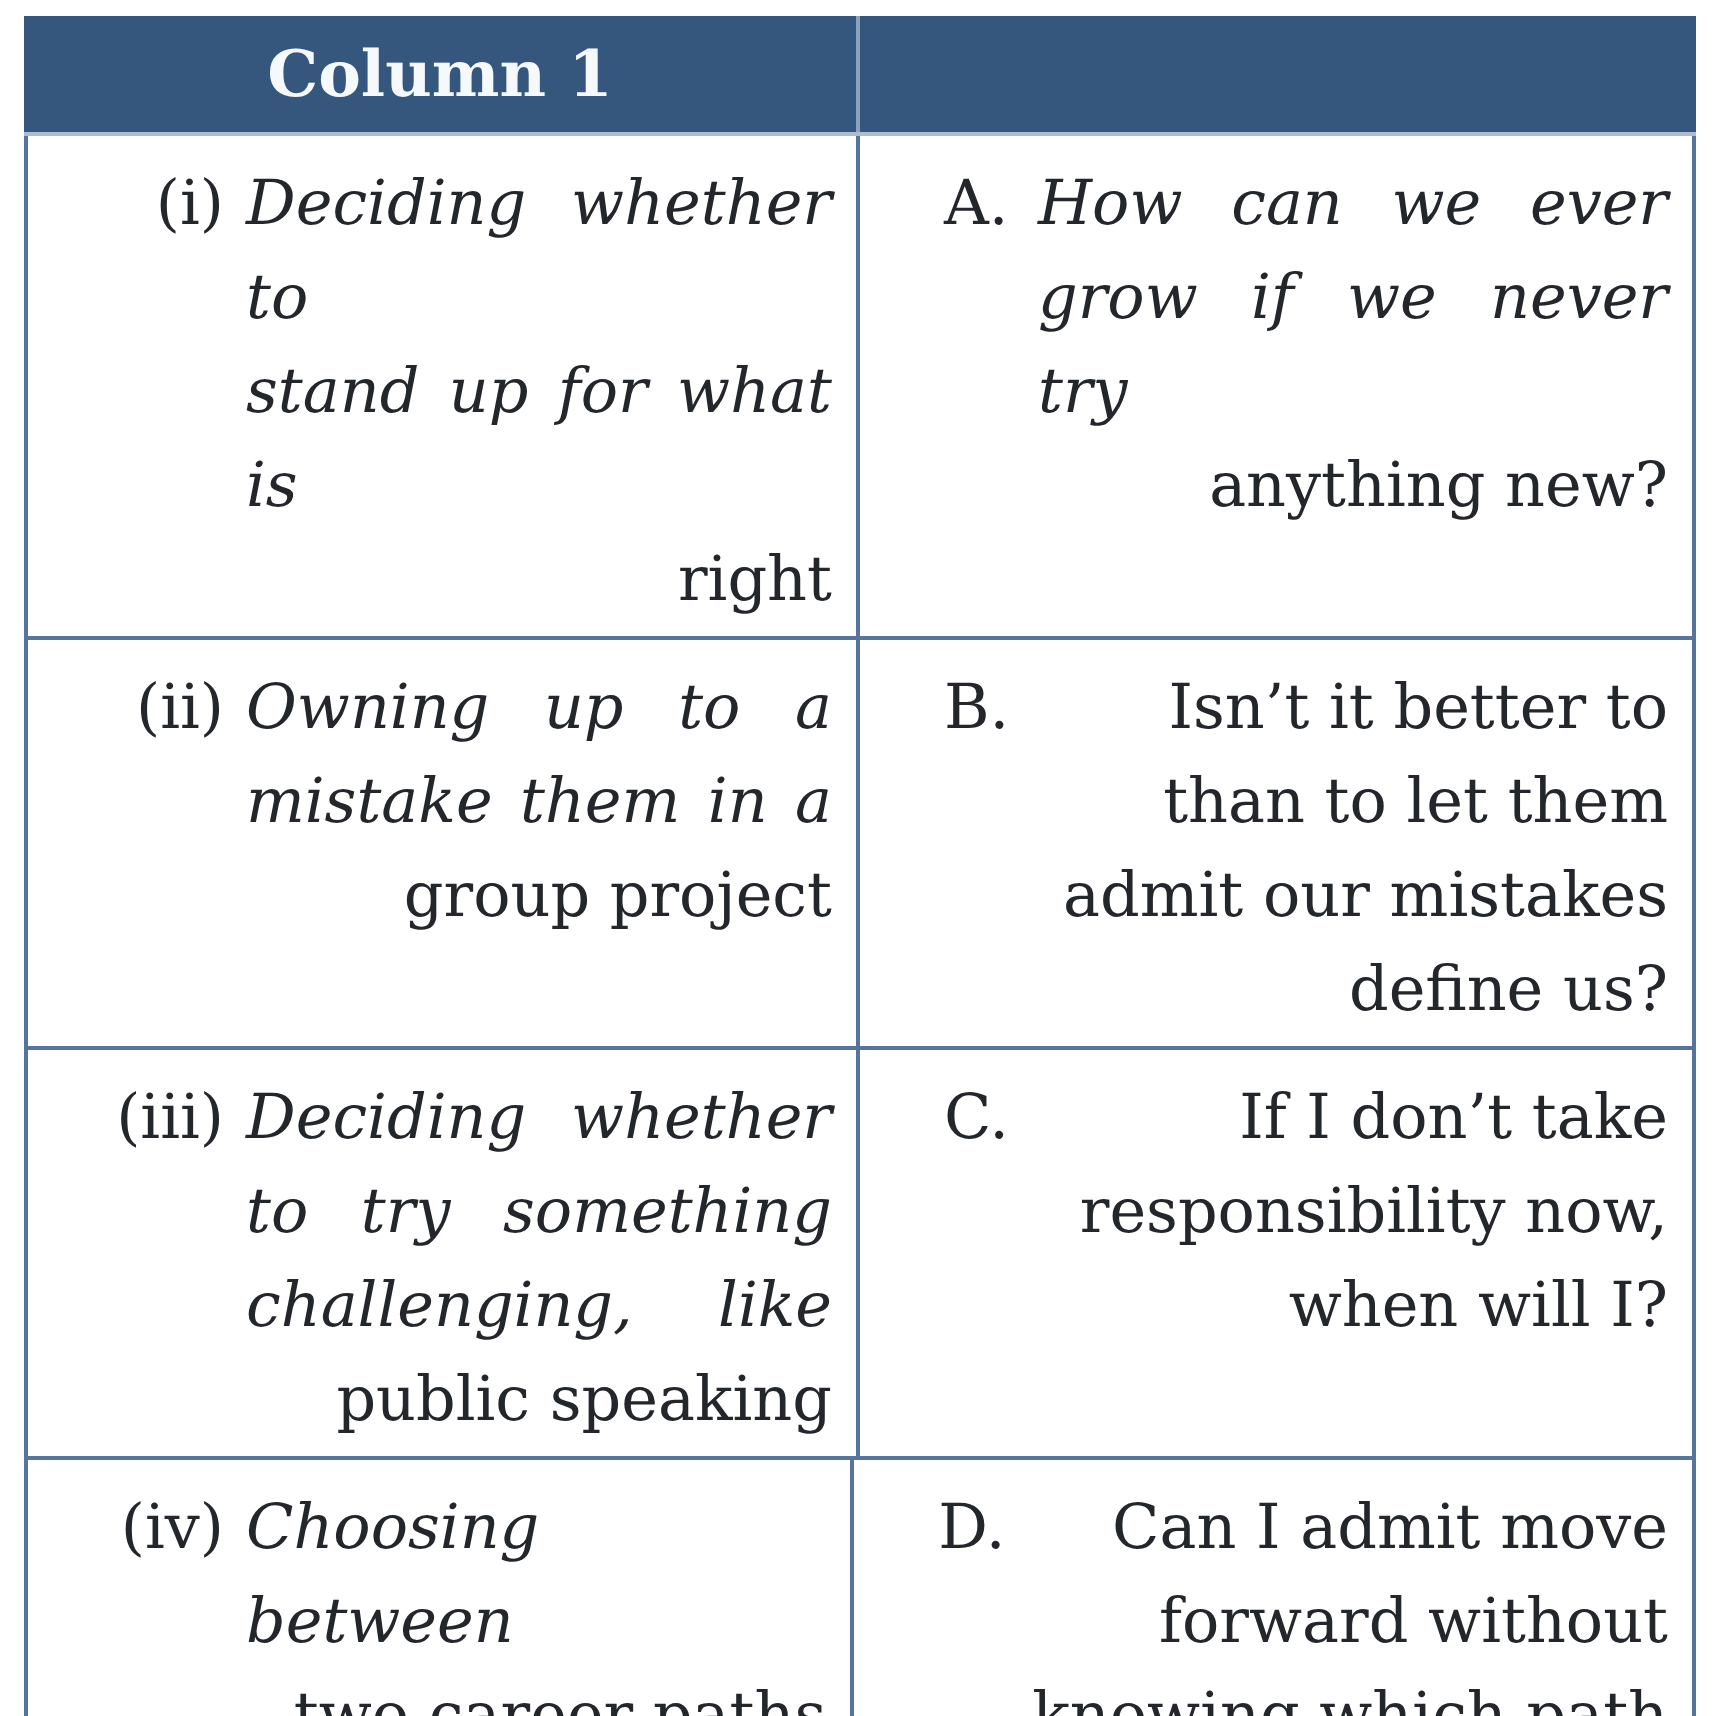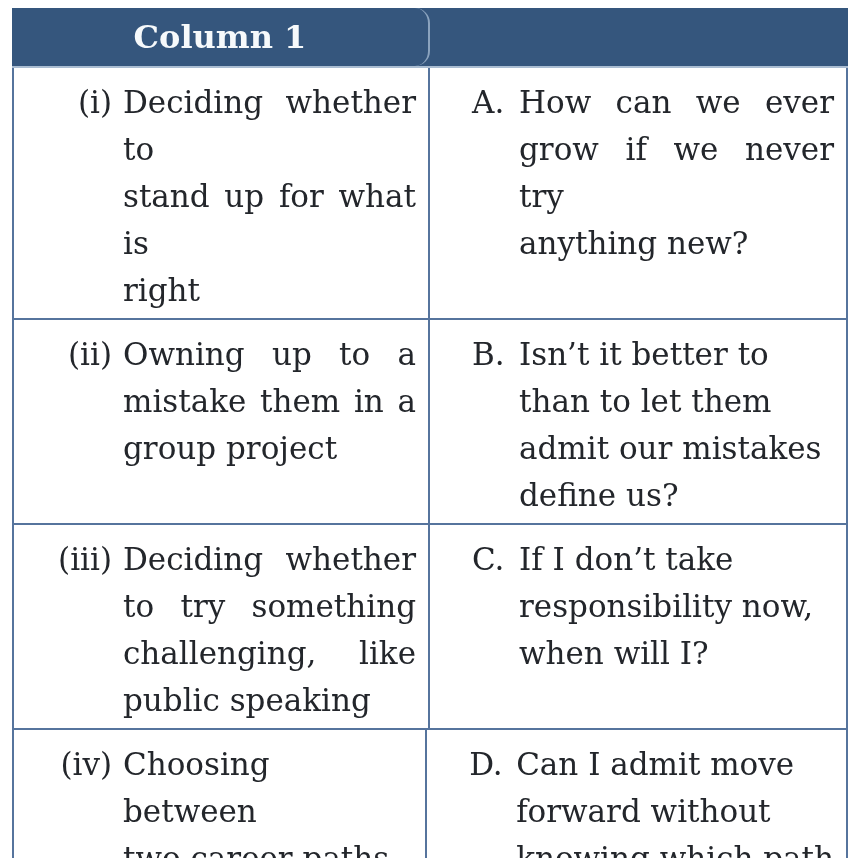--- a/index.html
+++ b/index.html
@@ -30,21 +30,21 @@
     height:60px;
   }
   .th{
     display:flex;
     align-items:center;
     justify-content:center;
     color:var(--header-text);
     font-weight:bold;
     font-size:32px;
   }
-  .th:first-child{ border-right:2px solid var(--header-divider);border-radius:15px; }
+  .th:first-child{ border-right:2px solid var(--header-divider); }
   .tbody{
     border-left:2px solid var(--border);
     border-right:2px solid var(--border);
   }
   .trow{
     display:grid;
     grid-template-columns:1fr 1fr;
   }
   .trow + .trow{ border-top:2px solid var(--border); }
   .cell{
@@ -64,25 +64,26 @@
     text-align:right;
   }
   .c1 .lines{ flex:1; margin-left:11px; }
   .c2{ padding-left:42px; }
   .c2 .marker{
     flex:none;
     width:47px;
     text-align:left;
   }
   .c2 .lines{ flex:1; }
-  .ln{ text-align:left; white-space:nowrap; }
+  .ln{ text-align:right; white-space:nowrap; }
   .ln.j{
     white-space:normal;
     text-align:justify;
     text-align-last:justify;
+    font-style:italic;
   }
 </style>
 </head>
 <body>
 
 <div class="table-wrap">
   <div class="thead">
     <div class="th">Column 1</div>
   </div>
   <div class="tbody" id="tbody">

